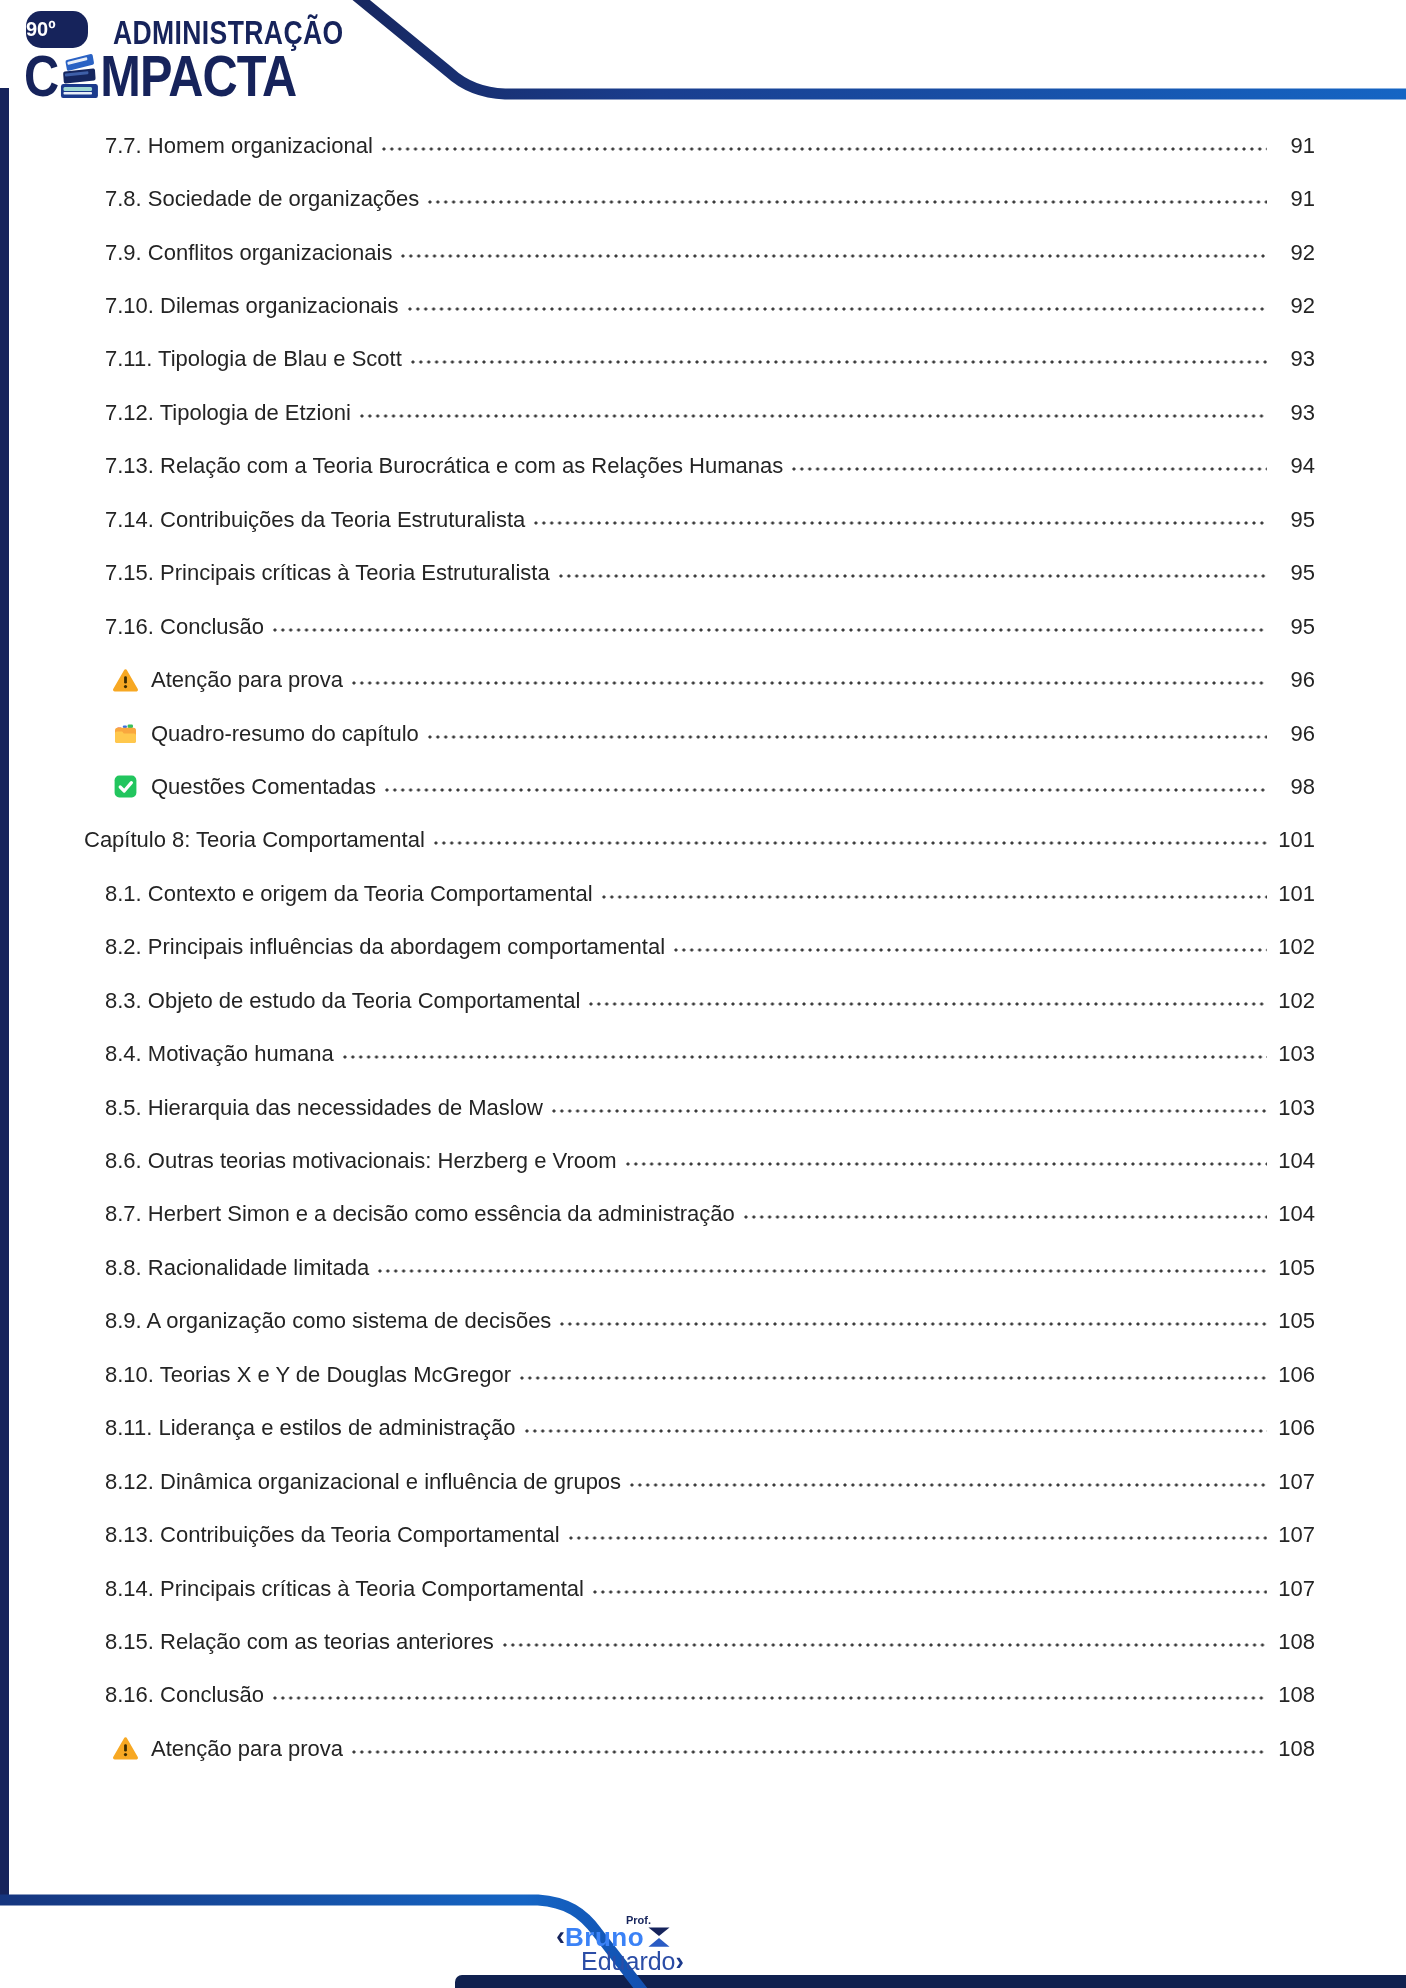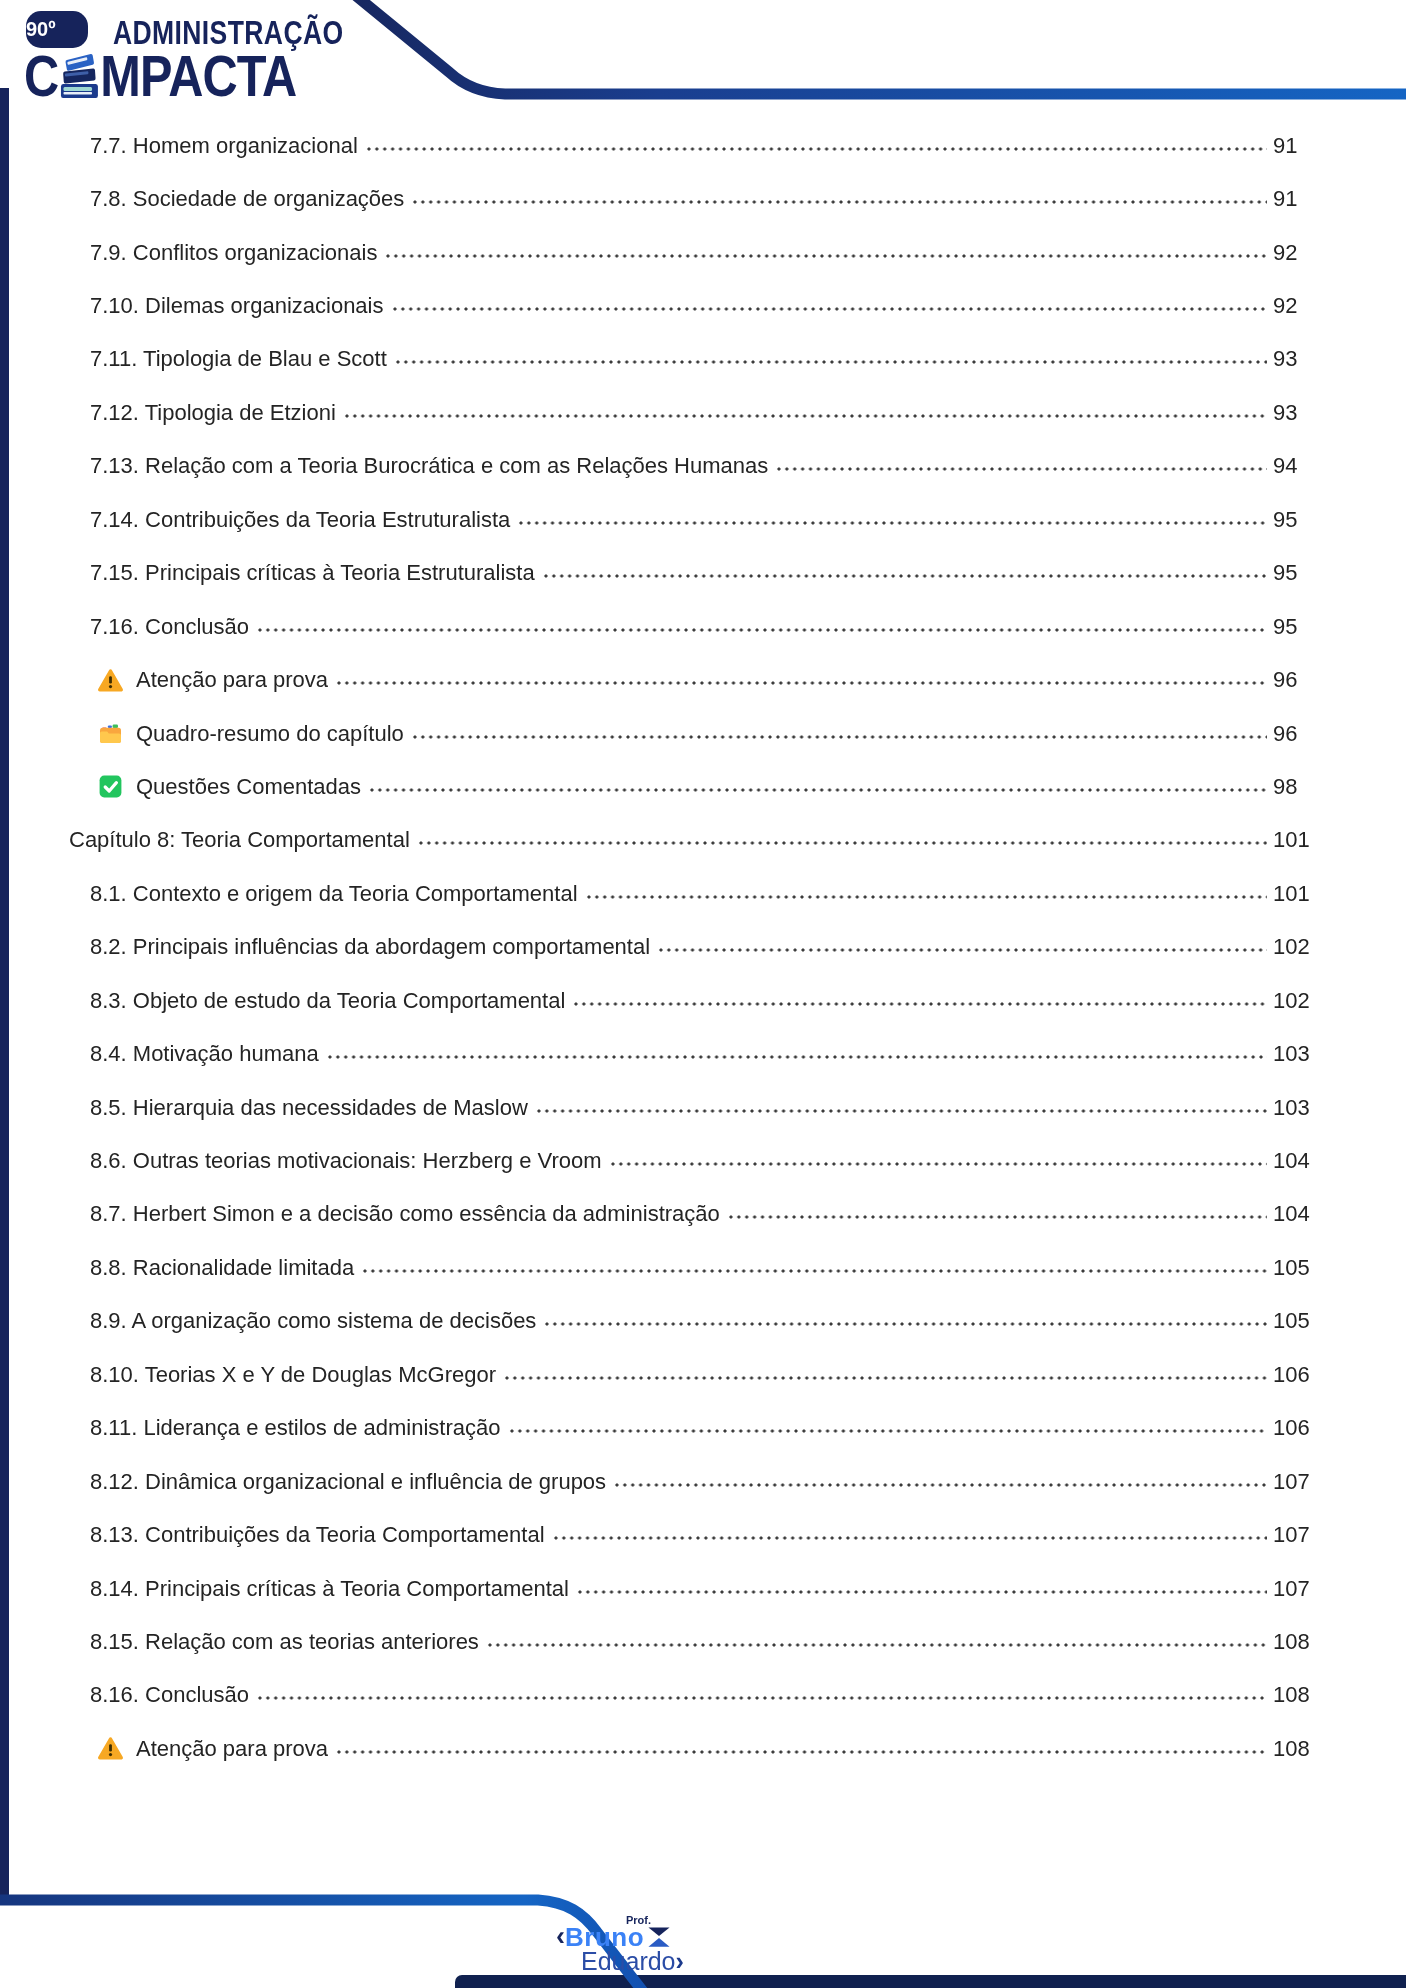--- a/index.html
+++ b/index.html
@@ -68,20 +68,21 @@
     transform: translateY(2px);
   }
   
   .toc {
     position: absolute;
     top: 119px;
     left: 0;
     width: 1406px;
     box-sizing: border-box;
     padding-right: 91px;
+    padding-left: 15px;
   }
   .toc-row {
     display: flex;
     align-items: center;
     height: 53.45px;
     font-size: 22px;
     color: #242424;
     cursor: pointer;
   }
   .toc-row.section { padding-left: 90px; }
@@ -97,21 +98,21 @@
     flex: 1;
     height: 22px;
     margin: 0 6px 0 7px;
     background-image: radial-gradient(circle, #3a3a3a 1.35px, transparent 1.8px);
     background-size: 7.9px 8px;
     background-repeat: repeat-x;
     background-position: left calc(100% - 4px);
   }
   .toc-page {
     min-width: 42px;
-    text-align: left;
+    text-align: right;
     white-space: nowrap;
     line-height: 1;
   }
   
   .footer-curve-svg {
     position: absolute;
     left: 0; bottom: 0;
     width: 1406px; height: 150px;
     pointer-events: none;
     z-index: 3;

